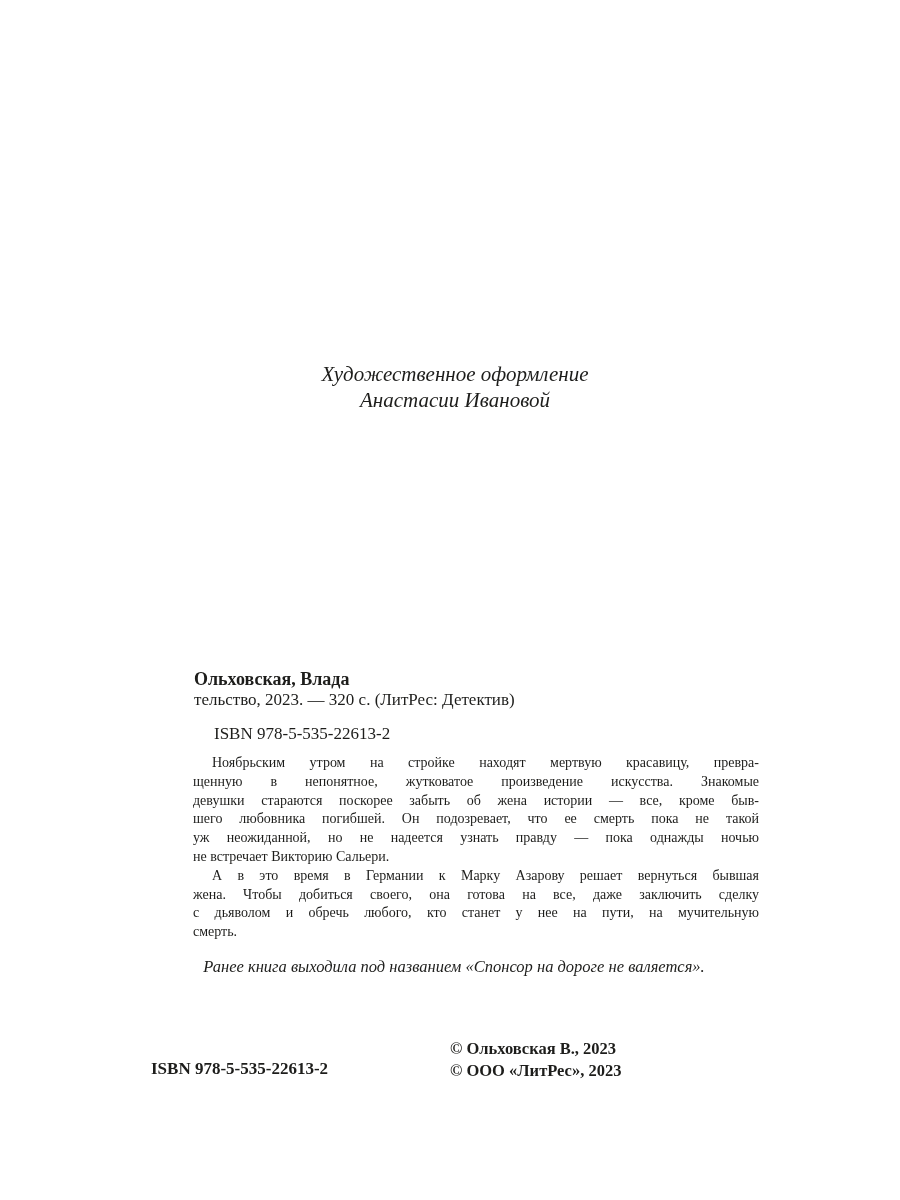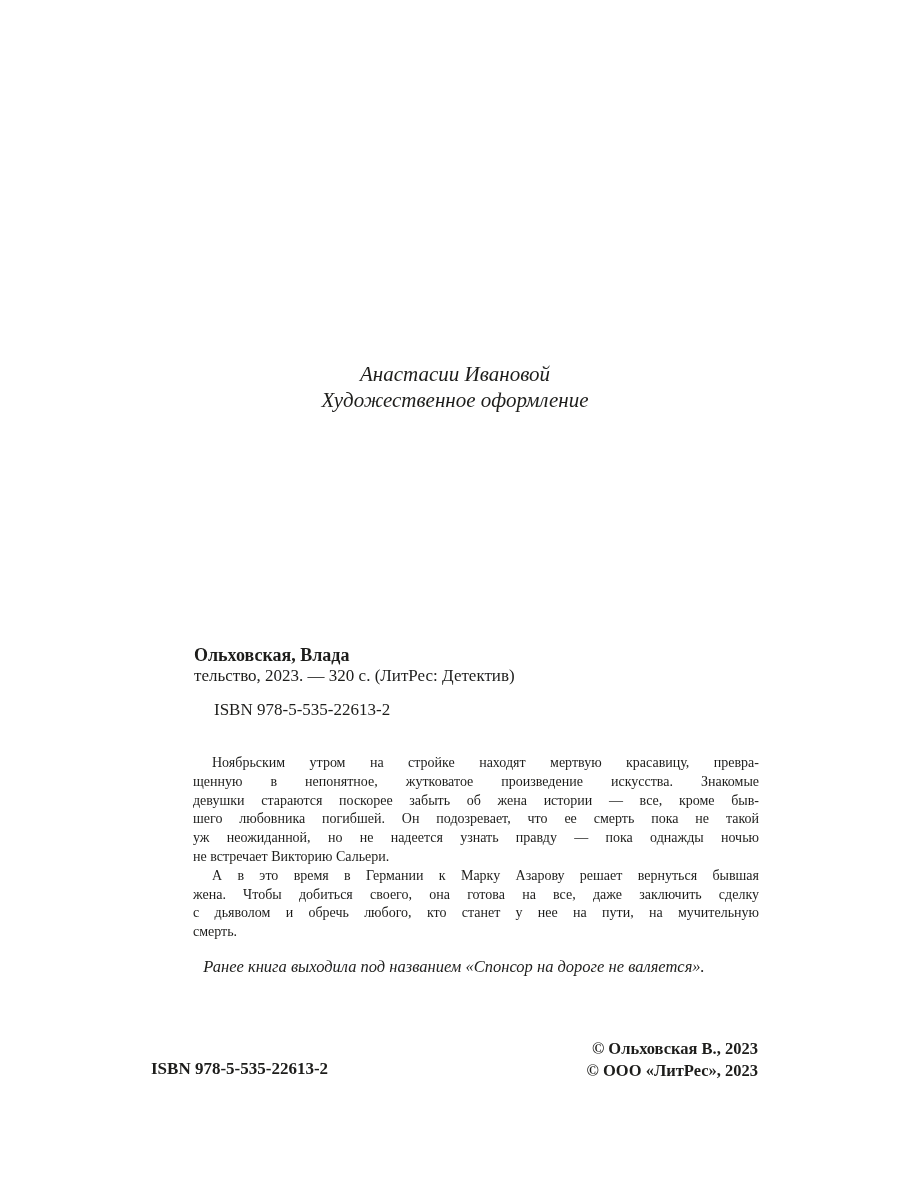--- a/index.html
+++ b/index.html
@@ -22,21 +22,21 @@
     text-align: center;
     font-style: italic;
     font-size: 21px;
     line-height: 26px;
   }
 
   
   .biblio {
     position: absolute;
     left: 194px;
-    top: 645px;
+    top: 669px;
     width: 566px;
   }
   .biblio .author {
     font-weight: bold;
     font-size: 18px;
     line-height: 21px;
   }
   .biblio .entry-line {
     font-size: 17px;
     line-height: 20.5px;
@@ -80,34 +80,34 @@
     top: 1058px;
     font-weight: bold;
     font-size: 17px;
     line-height: 21px;
   }
   .footer-copyright {
     position: absolute;
     left: 450px;
     top: 1038px;
     width: 308px;
-    text-align: right;
+    text-align: left;
     font-weight: bold;
     font-size: 16.5px;
     line-height: 21.5px;
   }
 </style>
 </head>
 <body>
 
 <div class="page">
 
   <div class="credit">
+    <div>Художественное оформление</div>
     <div>Анастасии Ивановой</div>
-    <div>Художественное оформление</div>
   </div>
 
   <div class="biblio">
     <div class="author">Ольховская, Влада</div>
     <div class="entry-line lastline">тельство, 2023. — 320 с. (ЛитРес: Детектив)</div>
     <div class="isbn-line">ISBN 978-5-535-22613-2</div>
   </div>
 
   <div class="annotation">
     <div class="jline firstline">Ноябрьским утром на стройке находят мертвую красавицу, превра-</div>

